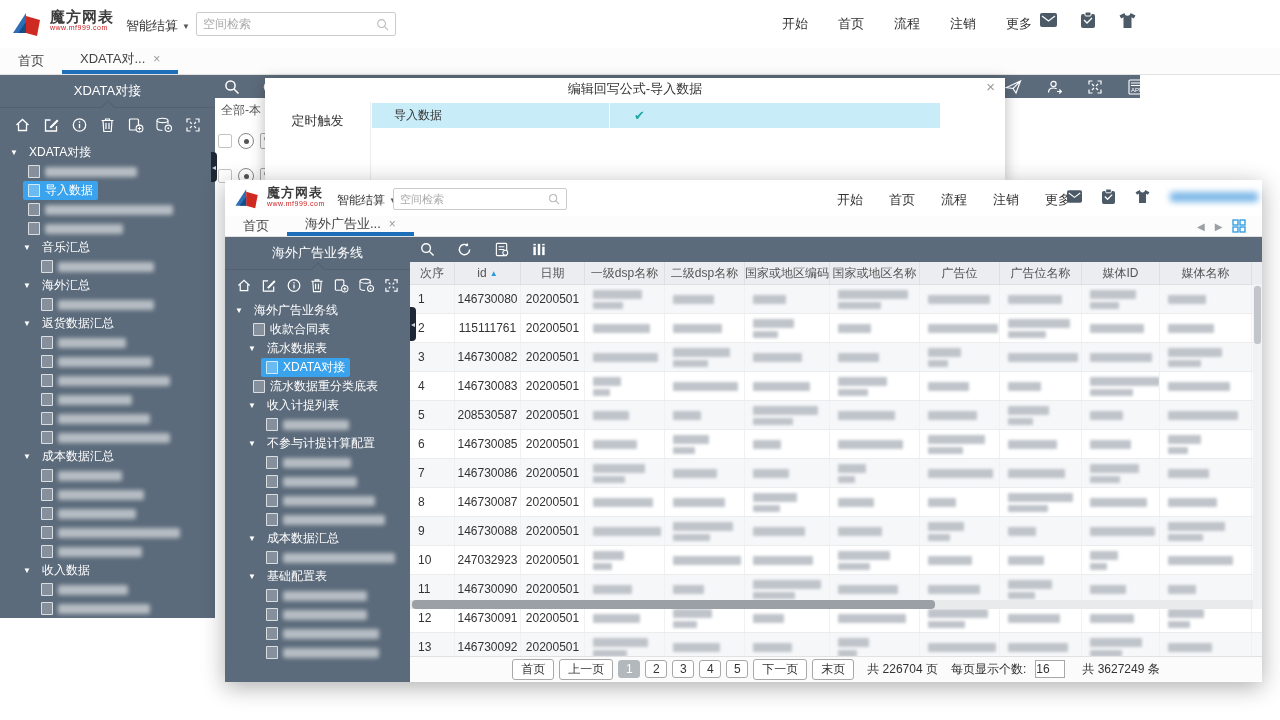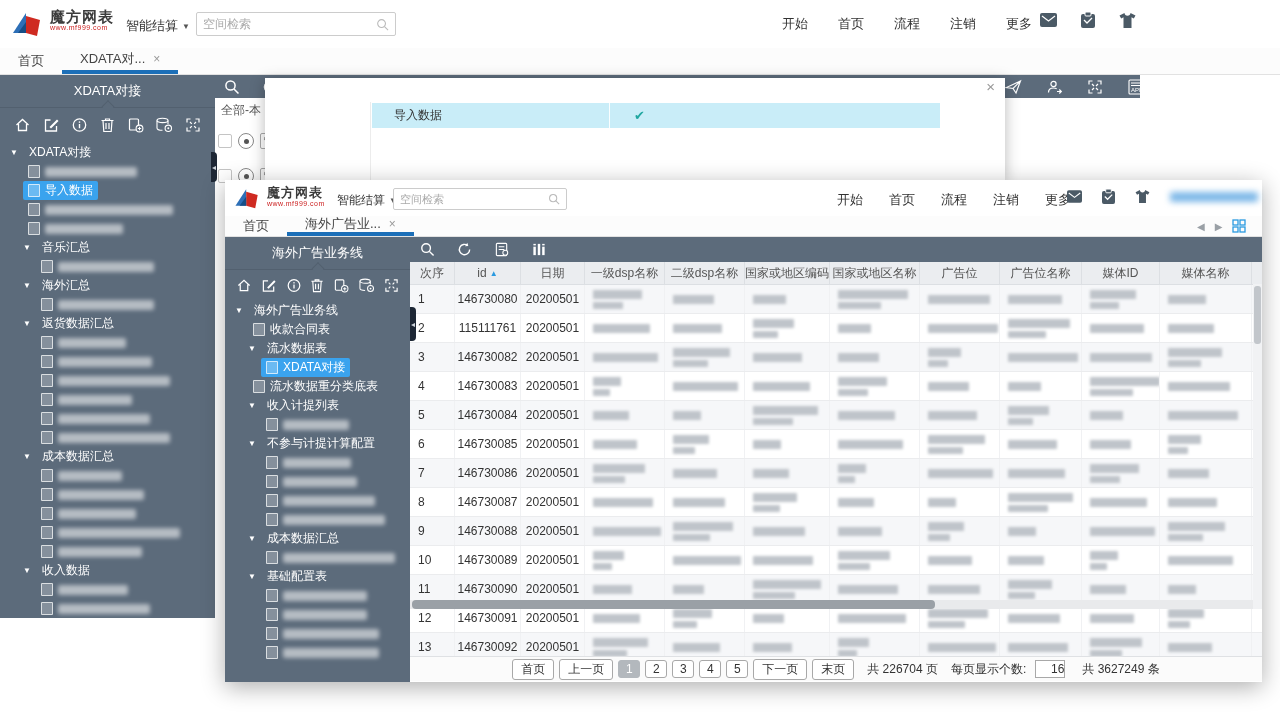--- a/index.html
+++ b/index.html
@@ -77,21 +77,21 @@
   .vscroll{background:#f1f2f4;}
   .vthumb{position:absolute;left:1px;top:2px;width:7px;border-radius:3px;background:#c2c6cb;}
   .handle{background:#1d2735;border-radius:0 4px 4px 0;color:#cdd3da;font-size:8px;display:flex;align-items:center;justify-content:center;}
 
   
   .pager{display:flex;align-items:center;justify-content:center;gap:5px;font-size:12px;color:#333;background:#fbfbfb;border-top:1px solid #dfe1e4;}
   .pbtn{border:1px solid #a8a8a8;border-radius:3px;background:#fff;padding:1px 8px;cursor:pointer;}
   .pnum{border:1px solid #a8a8a8;border-radius:3px;background:#fff;padding:1px 6px;min-width:8px;text-align:center;cursor:pointer;}
   .pnum.active{background:#b3b8bd;border-color:#b3b8bd;color:#fff;}
   .pinfo{margin-left:8px;}
-  .pinput{width:28px;height:16px;border:1px solid #a8a8a8;text-align:right;font-size:12px;line-height:16px;margin:0 4px;background:#fff;}
+  .pinput{width:28px;height:16px;border:1px solid #a8a8a8;text-align:left;font-size:12px;line-height:16px;margin:0 4px;background:#fff;}
 
   .strip-row{display:flex;align-items:center;gap:6px;}
   .cb{width:12px;height:12px;border:1px solid #c4c4c4;border-radius:2px;background:#fff;}
   .eye{width:14px;height:14px;border:1px solid #888;border-radius:50%;display:flex;align-items:center;justify-content:center;}
   .eye i{width:5px;height:5px;background:#555;border-radius:50%;}
   .pencil{color:#777;font-size:12px;border:1px solid #aaa;border-radius:2px;width:14px;height:14px;display:flex;align-items:center;justify-content:center;}
 </style>
 </head>
 <body>
 
@@ -387,22 +387,24 @@
     <div class="abs strip-row" style="left:218px;top:168px;">
       <span class="cb"></span>
         <span class="eye">
           <i></i>
         </span>
         <span class="pencil">✎</span>
     </div>
     <div class="abs handle" style="left:211px;top:152px;width:6px;height:30px;">◂</div>
 
     <div class="abs dialog" style="left:265px;top:78px;width:740px;height:102px;">
+      <div class="dlg-title">编辑回写公式-导入数据</div>
       <span class="dlg-close">×</span>
       <div class="dlg-left">
+        <div class="dlg-tab">定时触发</div>
       </div>
       <div class="cyan-row" style="width:568px;">
         <div class="cyan-cell" style="width:238px;padding-left:22px;box-sizing:border-box;">导入数据</div>
         <div class="cyan-cell" style="flex:1;padding-left:24px;border-right:none;">
             <span class="check">✔</span>
           </div>
       </div>
     </div>
   </div>
 
@@ -812,21 +814,21 @@
             <div class="tc" style="width: 78px;">
               <span class="cell-blur" style="width: 70px;"></span>
               <span class="cell-blur b2" style="width: 43px;"></span>
             </div>
             <div class="tc" style="width: 92px;">
               <span class="cell-blur" style="width: 62px;"></span>
             </div>
           </div>
           <div class="trow">
             <div class="tc num" style="width: 45px;">5</div>
-            <div class="tc center" style="width: 66px;">146730084</div>
+            <div class="tc center" style="width: 66px;">208530587</div>
             <div class="tc center" style="width: 64px;">20200501</div>
             <div class="tc" style="width: 80px;">
               <span class="cell-blur" style="width: 36px;"></span>
             </div>
             <div class="tc" style="width: 80px;">
               <span class="cell-blur" style="width: 28px;"></span>
             </div>
             <div class="tc" style="width: 85px;">
               <span class="cell-blur" style="width: 65px;"></span>
               <span class="cell-blur b2" style="width: 40px;"></span>
@@ -970,21 +972,21 @@
             <div class="tc" style="width: 78px;">
               <span class="cell-blur" style="width: 65px;"></span>
             </div>
             <div class="tc" style="width: 92px;">
               <span class="cell-blur" style="width: 57px;"></span>
               <span class="cell-blur b2" style="width: 35px;"></span>
             </div>
           </div>
           <div class="trow">
             <div class="tc num" style="width: 45px;">10</div>
-            <div class="tc center" style="width: 66px;">146730089</div>
+            <div class="tc center" style="width: 66px;">247032923</div>
             <div class="tc center" style="width: 64px;">20200501</div>
             <div class="tc" style="width: 80px;">
               <span class="cell-blur" style="width: 31px;"></span>
               <span class="cell-blur b2" style="width: 19px;"></span>
             </div>
             <div class="tc" style="width: 80px;">
               <span class="cell-blur" style="width: 68px;"></span>
             </div>
             <div class="tc" style="width: 85px;">
               <span class="cell-blur" style="width: 60px;"></span>

